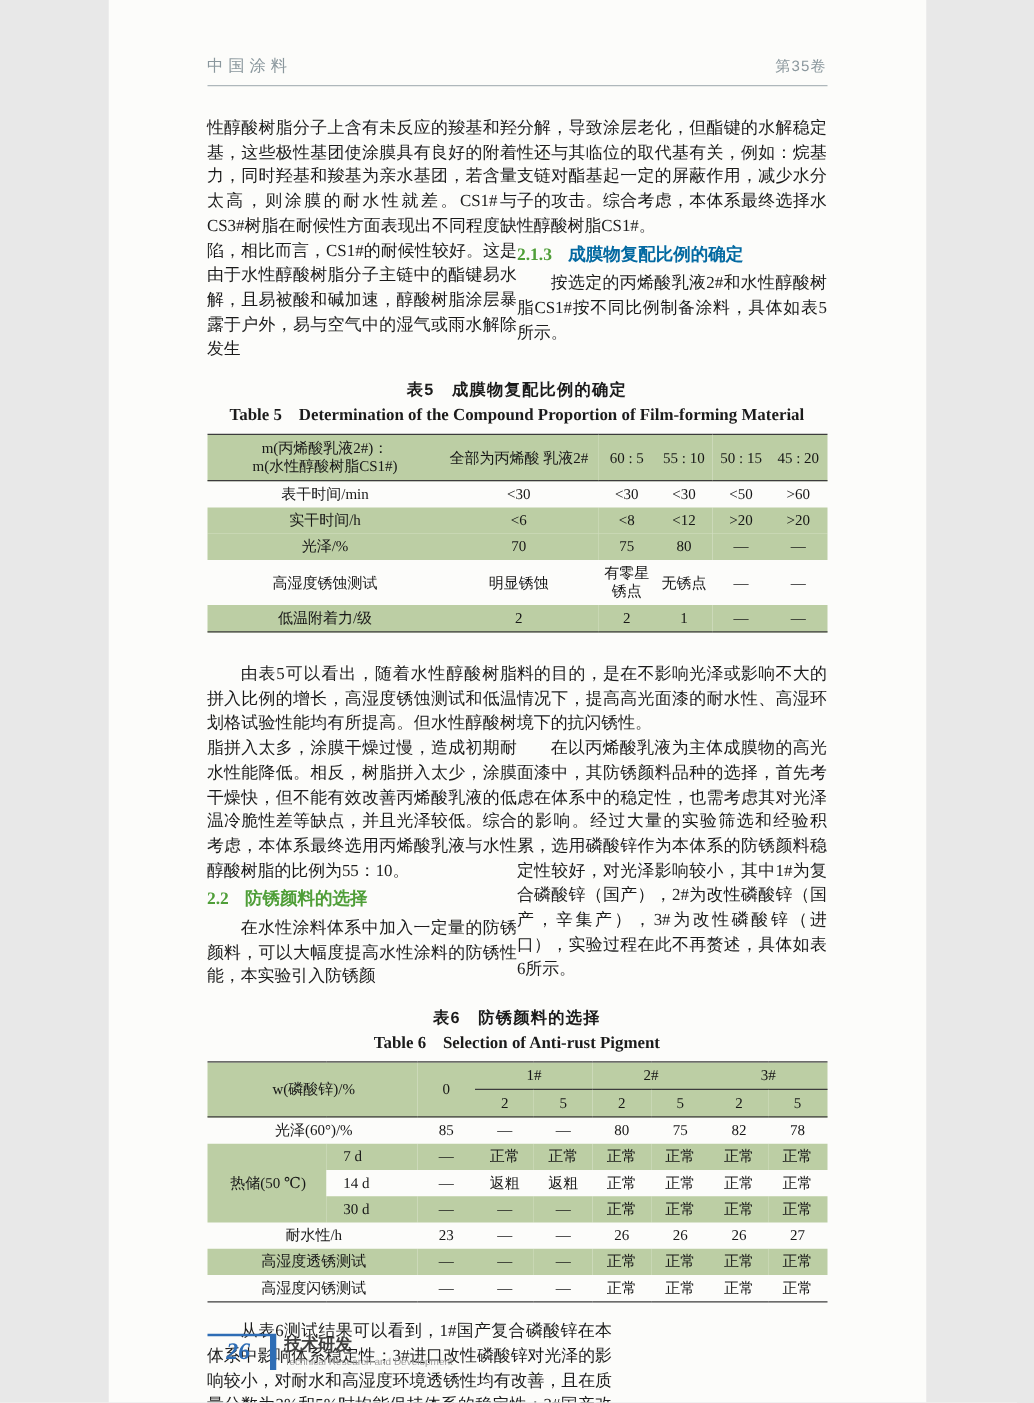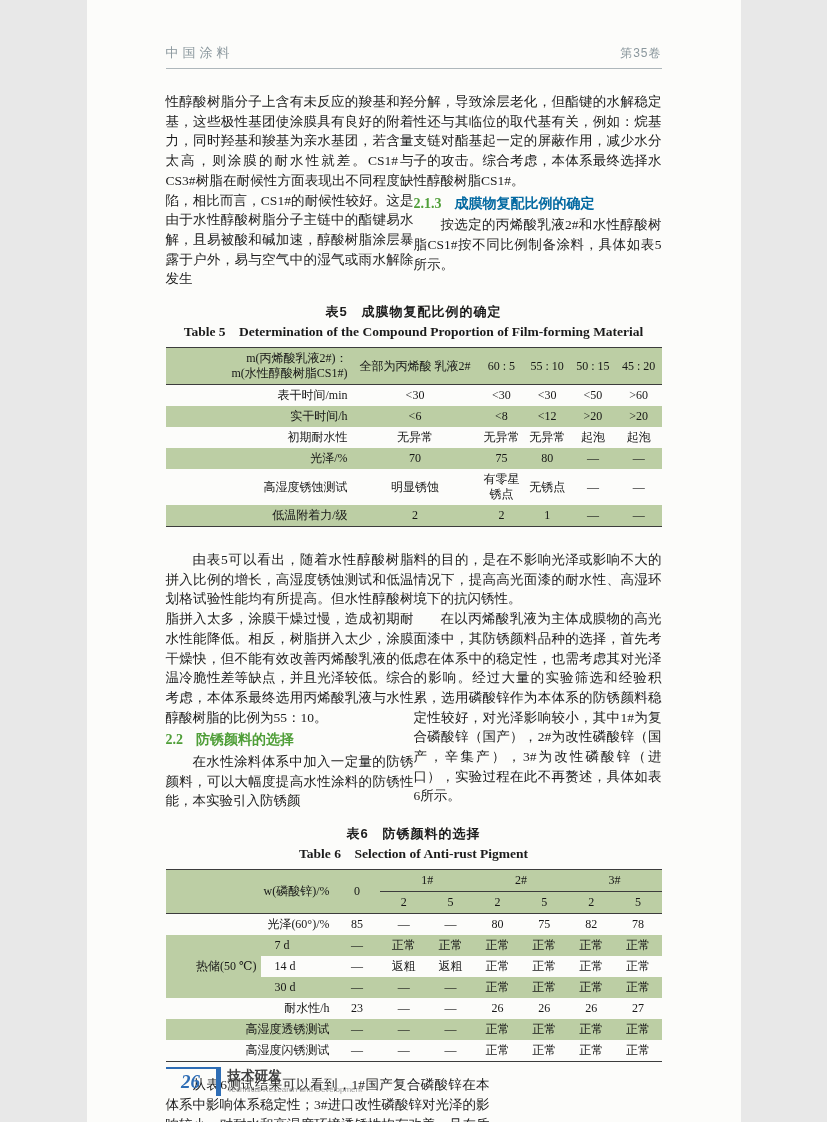--- a/index.html
+++ b/index.html
@@ -66,21 +66,21 @@
   table.paper-table{
     width:100%;border-collapse:collapse;table-layout:fixed;
     border-top:1.6px solid var(--rule);
     border-bottom:1.6px solid var(--rule);
     font-size:12px;
   }
   .paper-table th,.paper-table td{
     font-weight:normal;padding:3px 4px;line-height:15px;
     text-align:center;vertical-align:middle;color:#161616;
   }
-  .paper-table th.lbl{text-align:right;padding-left:7px;}
+  .paper-table th.lbl{text-align:center;padding-left:7px;}
   .paper-table thead th{background:var(--green);}
   .paper-table tr.shaded th,.paper-table tr.shaded td{background:var(--green);}
   .paper-table .grouplbl{background:var(--green);}
   #t5 thead th{border-bottom:1px solid var(--rule);}
   #t6 .h-col1,#t6 .h-zero,#t6 .h-sub{border-bottom:1px solid var(--rule);}
   #t6 .h-group{border-bottom:1px solid var(--rule);}
   #t6 .sublbl{text-align:left;padding-left:14px;}
 
   
   .footer{
@@ -163,28 +163,20 @@
             <td>&gt;60</td>
           </tr>
           <tr class="shaded">
             <th class="lbl">实干时间/h</th>
             <td>&lt;6</td>
             <td>&lt;8</td>
             <td>&lt;12</td>
             <td>&gt;20</td>
             <td>&gt;20</td>
           </tr>
-          <tr>
-            <th class="lbl">初期耐水性</th>
-            <td>无异常</td>
-            <td>无异常</td>
-            <td>无异常</td>
-            <td>起泡</td>
-            <td>起泡</td>
-          </tr>
           <tr class="shaded">
             <th class="lbl">光泽/%</th>
             <td>70</td>
             <td>75</td>
             <td>80</td>
             <td>—</td>
             <td>—</td>
           </tr>
           <tr>
             <th class="lbl">高湿度锈蚀测试</th>

